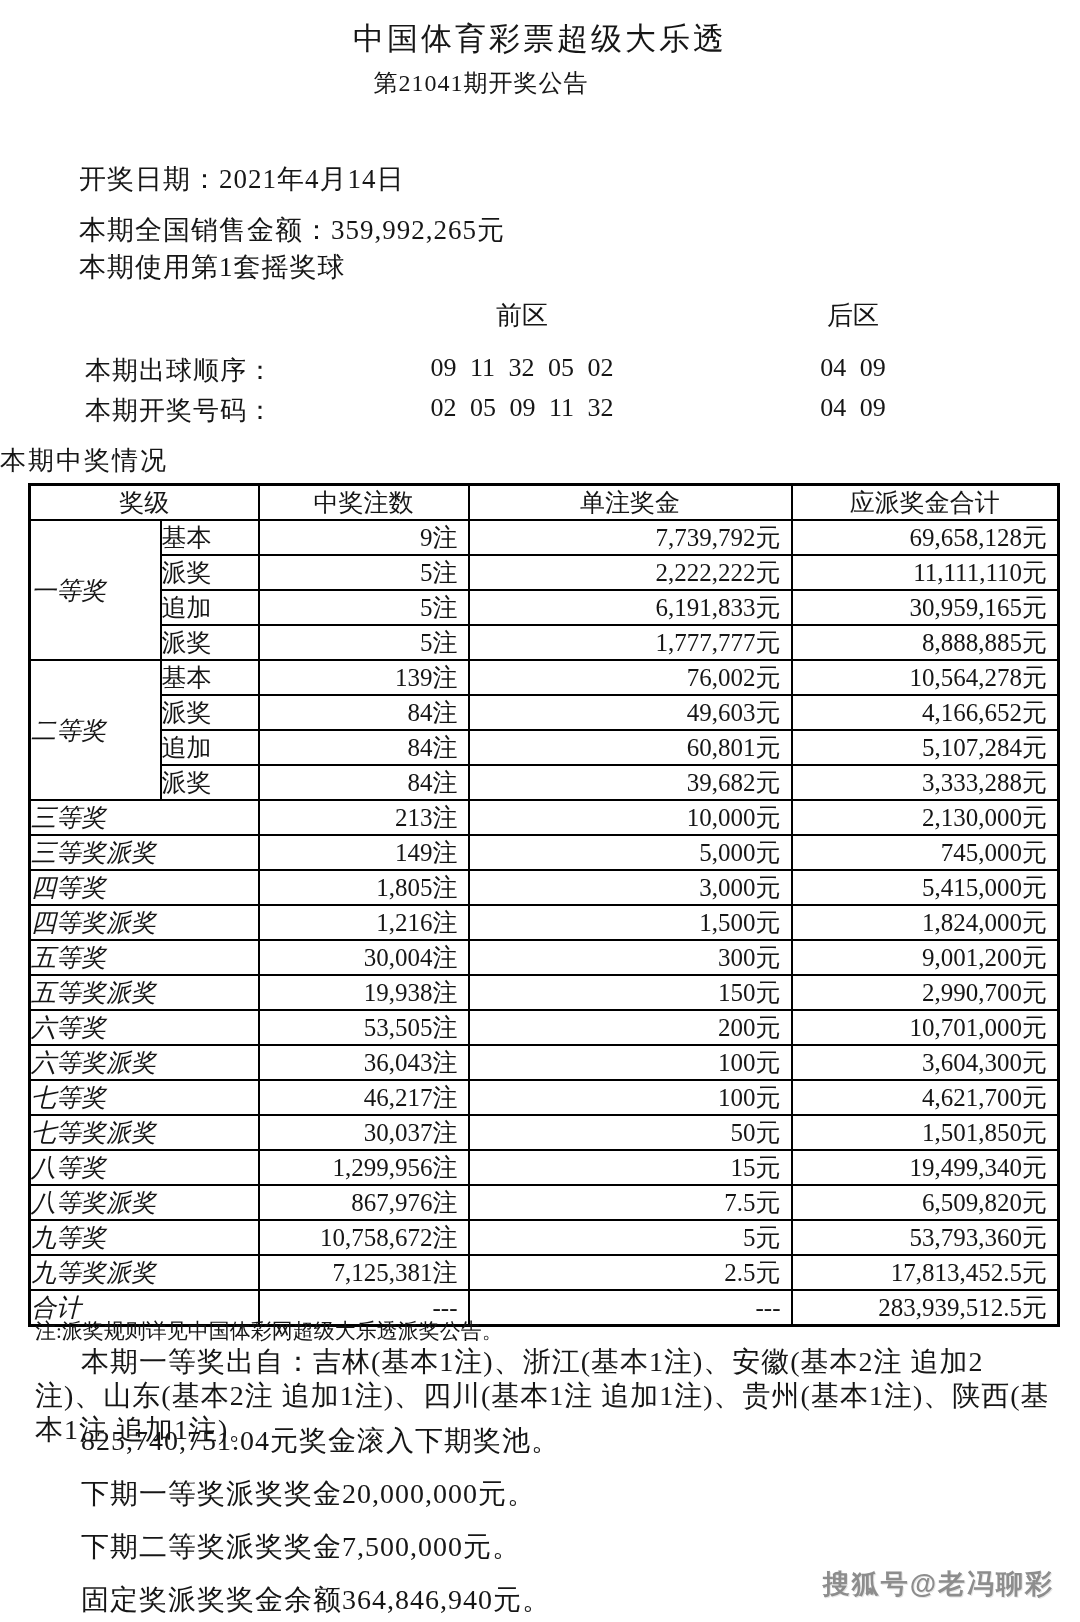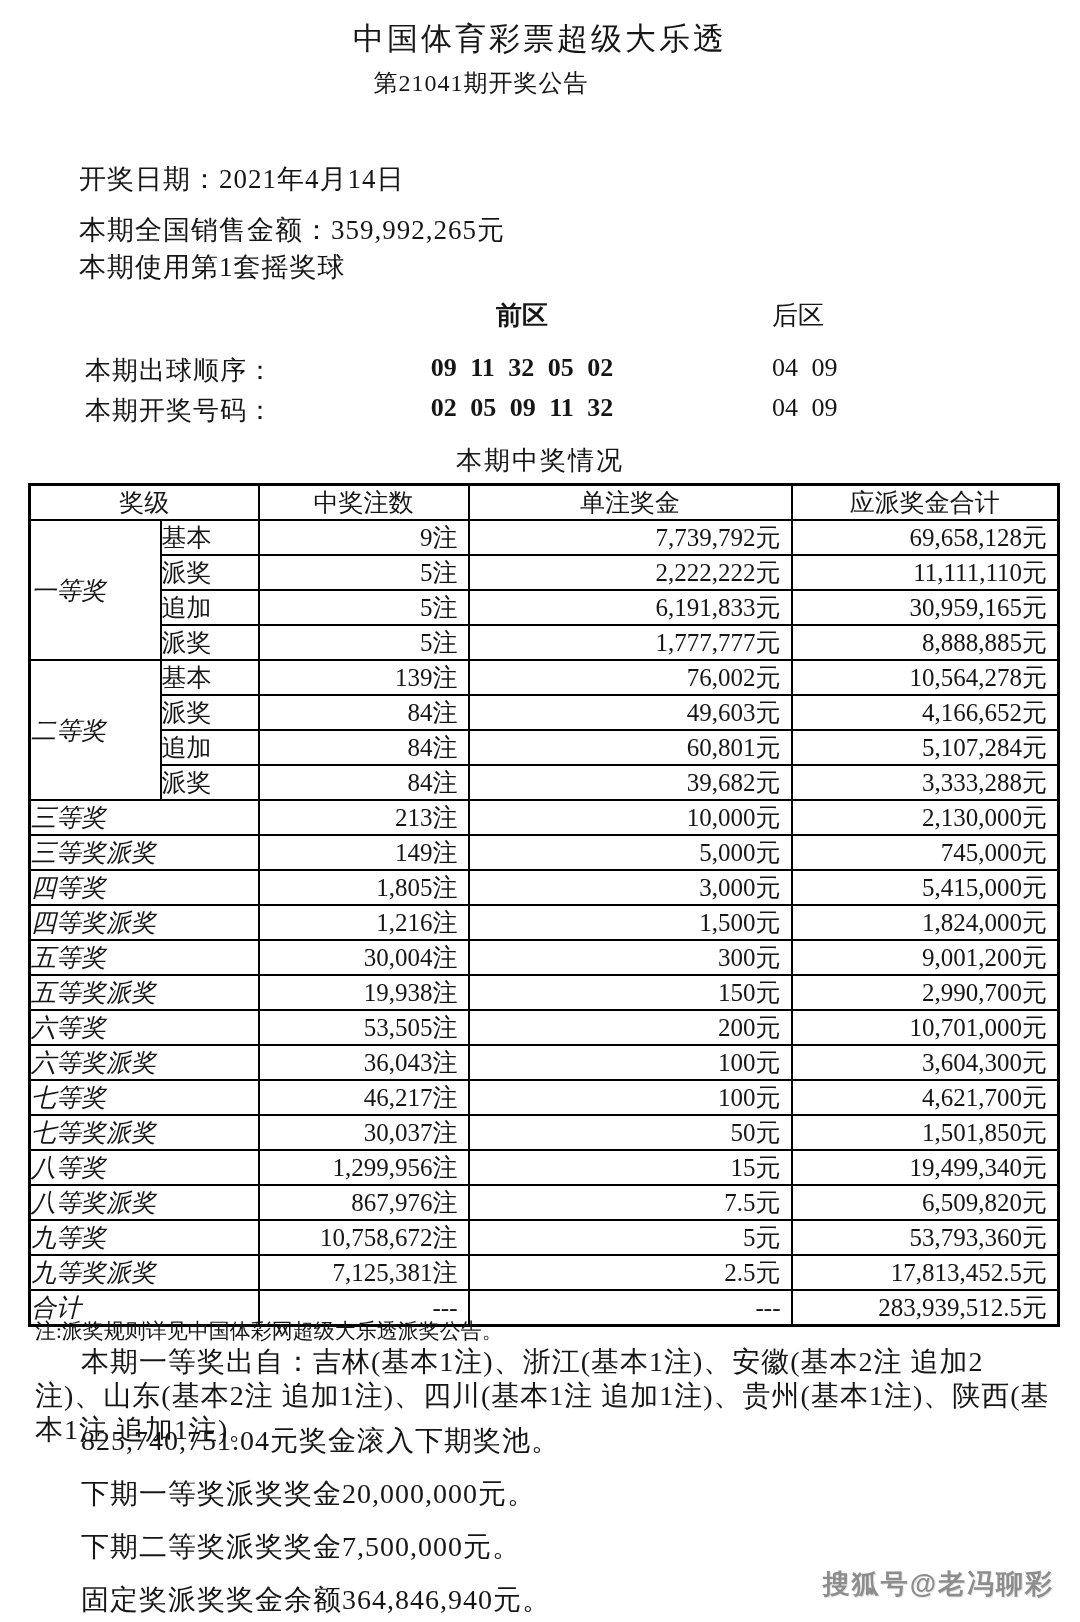--- a/index.html
+++ b/index.html
@@ -23,26 +23,26 @@
   .info-line { position: absolute; left: 79px; font-size: 27px; letter-spacing: 1px; }
   .info-1 { top: 161px; }
   .info-2 { top: 212px; }
   .info-3 { top: 249px; }
 
   .zone-band { position: absolute; left: 0; width: 1080px; height: 34px; font-size: 26px; }
   .zones-head { top: 298px; }
   .ball-row-1 { top: 341px; margin-top: 12px; }
   .ball-row-2 { top: 393px; }
   .ball-label { position: absolute; left: 85px; letter-spacing: 1px; }
-  .front-slot { position: absolute; left: 394px; width: 256px; text-align: center; word-spacing: 7px; font-weight: bold; }
-  .back-slot  { position: absolute; left: 772px; width: 250px; word-spacing: 7px; }
+  .front-slot { position: absolute; left: 394px; width: 256px; text-align: center; word-spacing: 7px; }
+  .back-slot  { position: absolute; left: 728px; width: 250px; text-align: center; word-spacing: 7px; }
 
   .section-title {
     position: absolute; top: 443px; left: 0; width: 1080px;
-    text-align: center; font-size: 26px; letter-spacing: 2px;
+    text-align: left; font-size: 26px; letter-spacing: 2px;
   }
 
   .prize-table {
     position: absolute; top: 483px; left: 28px;
     width: 1029px; border-collapse: collapse; table-layout: fixed;
     border: 3px solid #000;
     font-size: 25px;
   }
   .prize-table td, .prize-table th {
     border: 2px solid #000;

